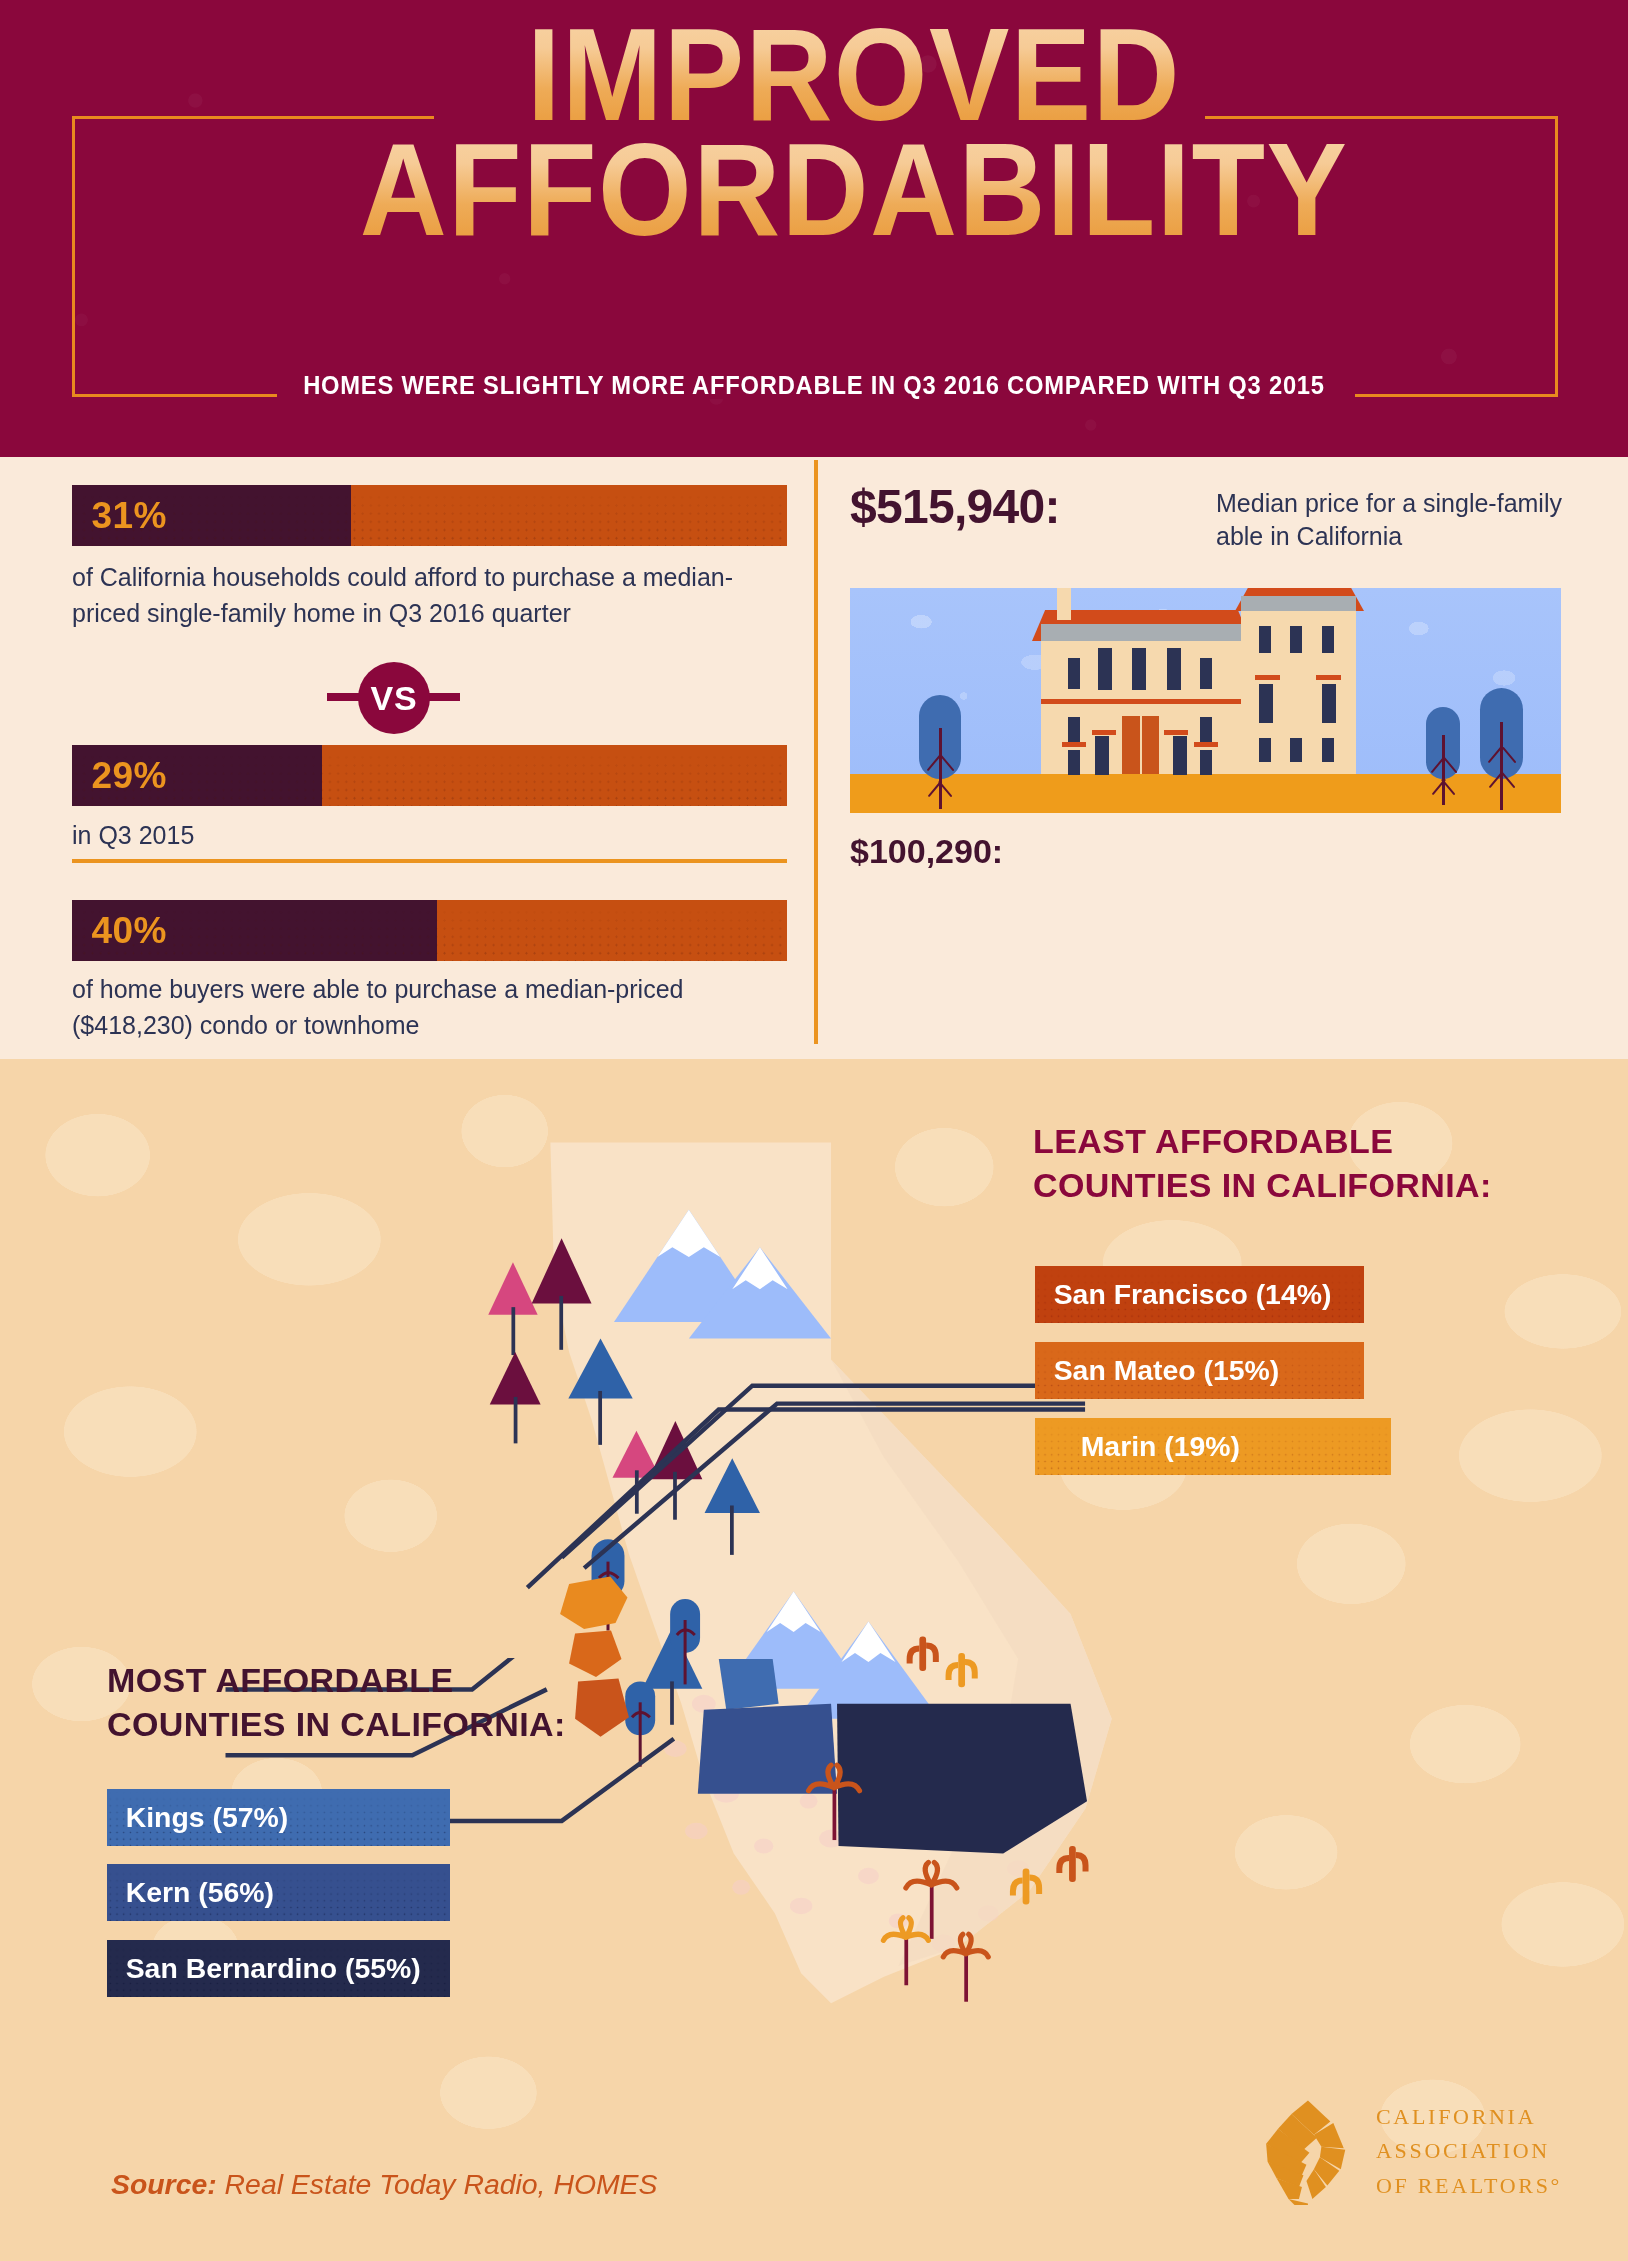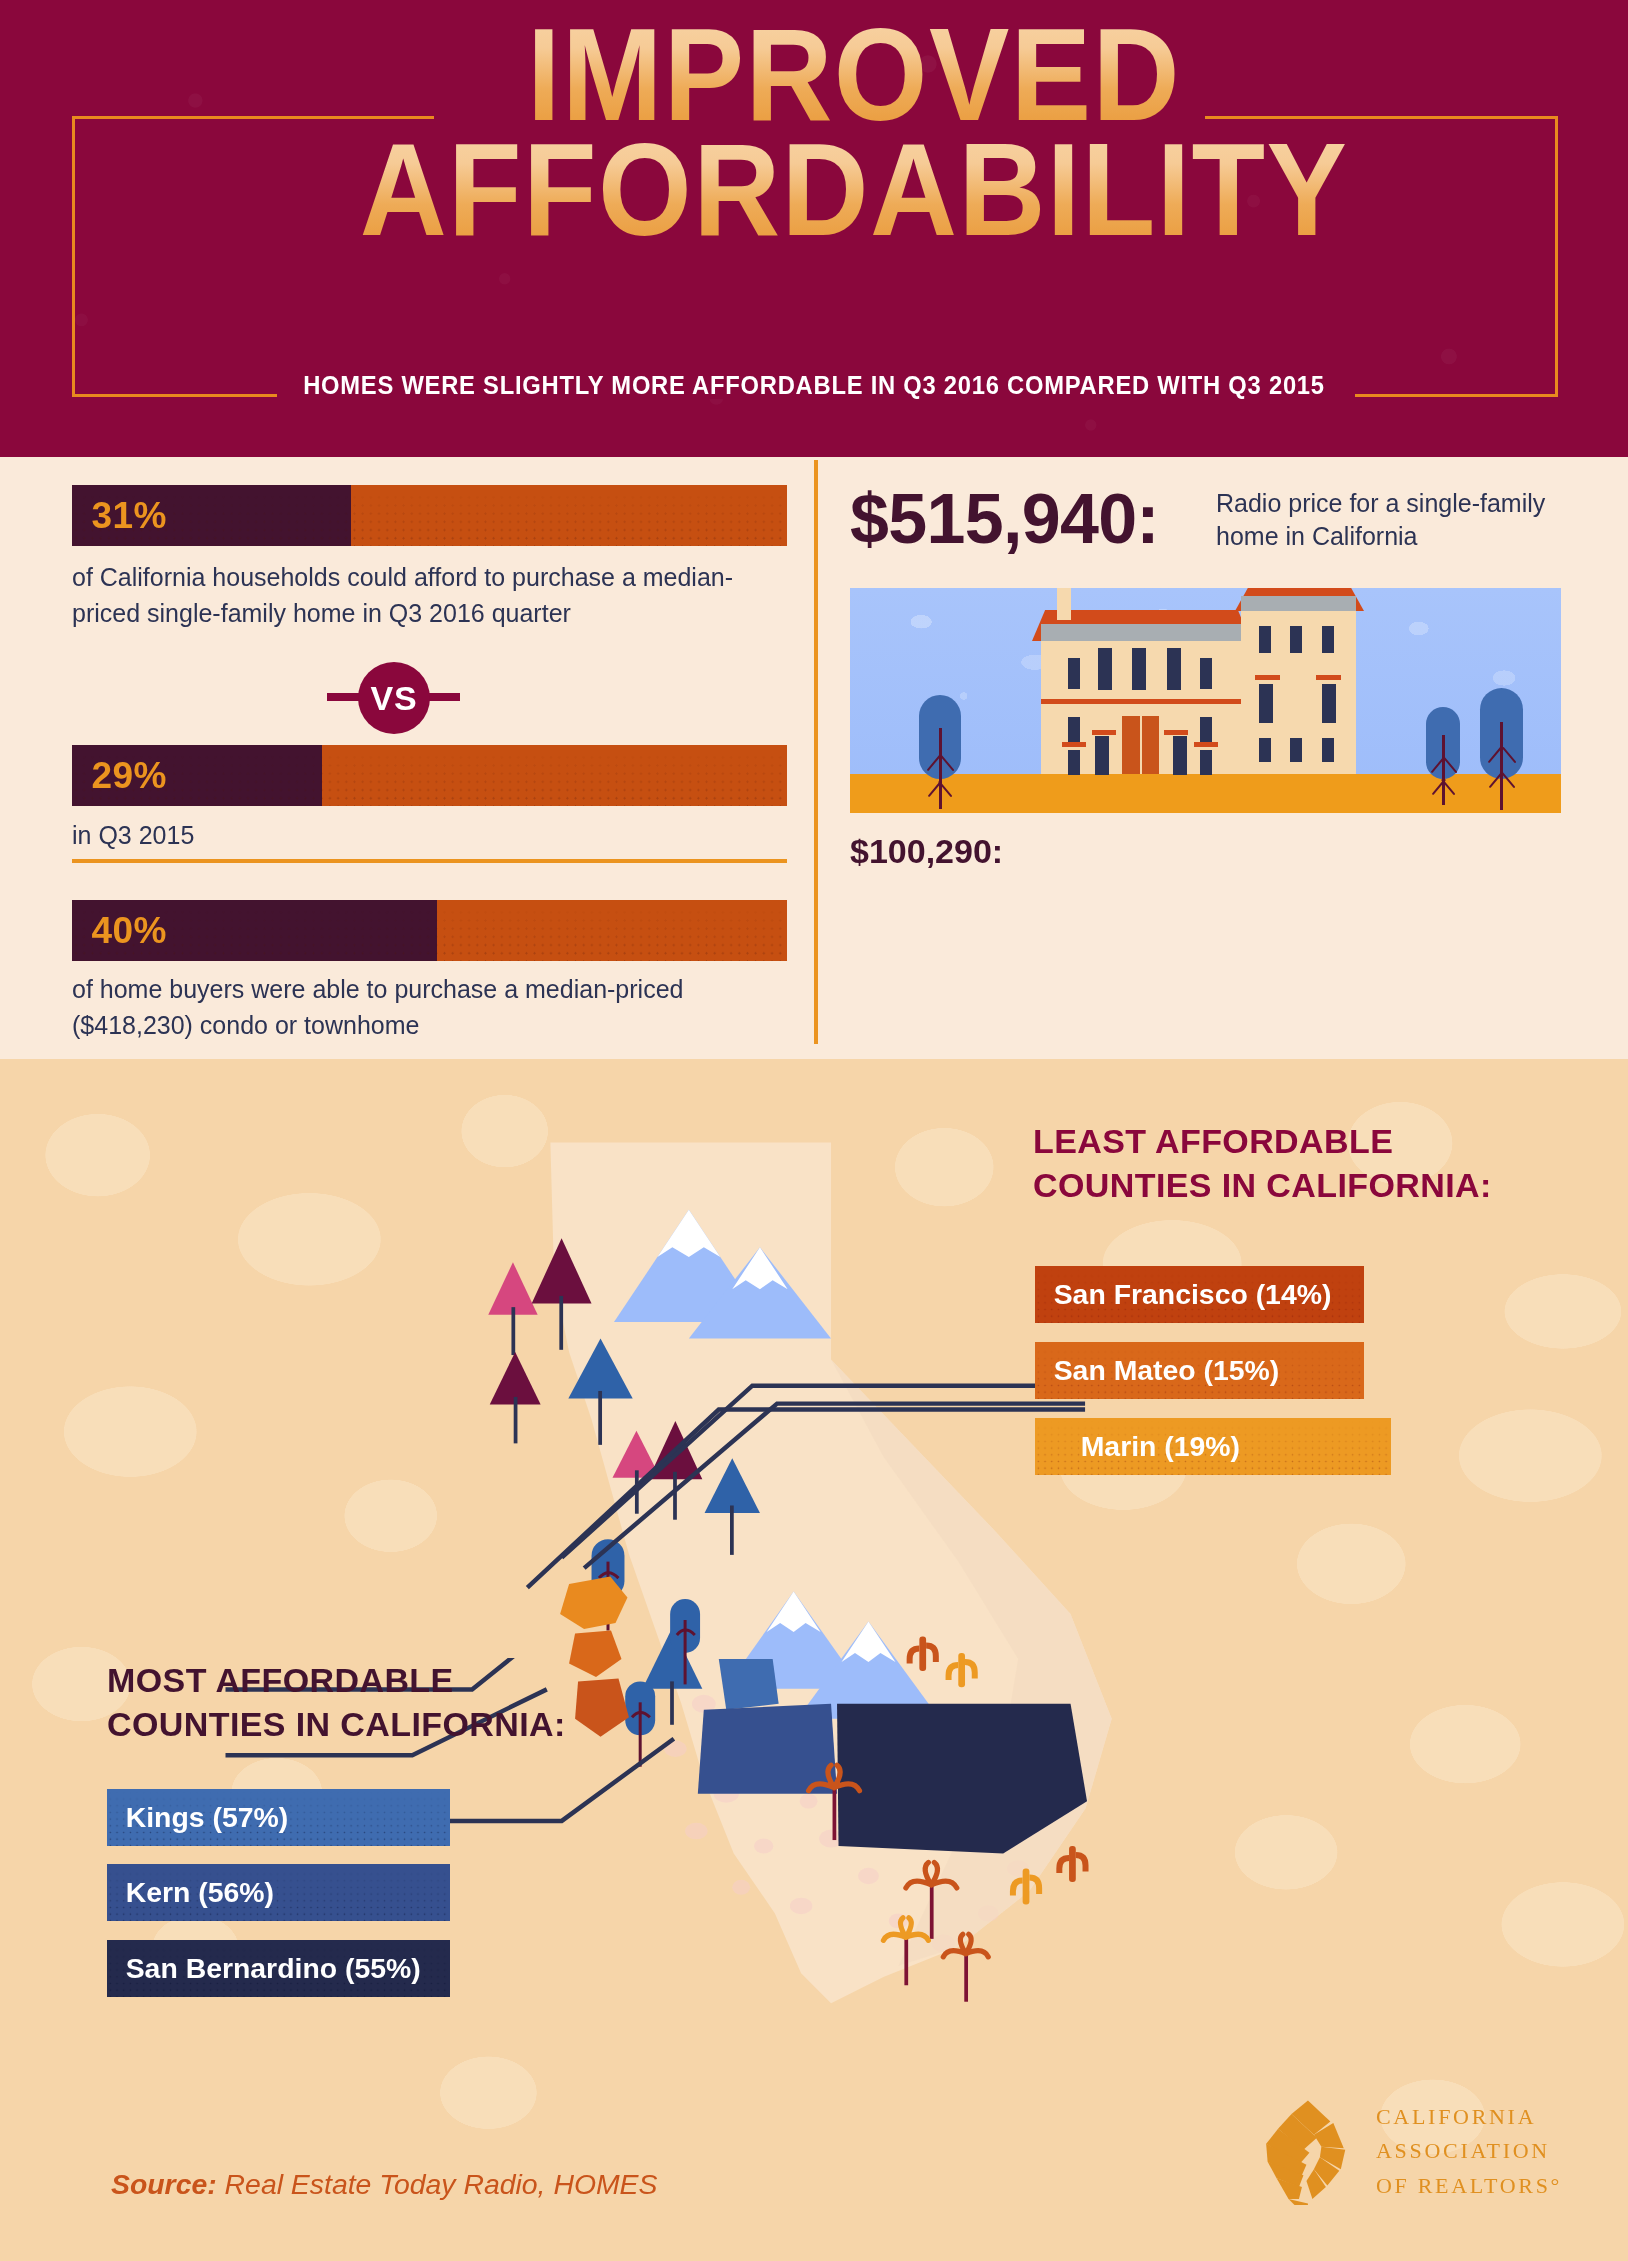--- a/index.html
+++ b/index.html
@@ -95,21 +95,21 @@
     position:absolute;left:358px;top:662px;width:72px;height:72px;border-radius:50%;
     background:#8a073c;color:#fff;font-size:34px;font-weight:bold;
     display:flex;align-items:center;justify-content:center;letter-spacing:0.7px;
   }
   .vs-l{position:absolute;left:327px;top:693px;width:39px;height:8.2px;background:#8a073c;}
   .vs-r{position:absolute;left:421px;top:693px;width:39px;height:8.2px;background:#8a073c;}
 
   
   .bigprice{
     position:absolute;left:850px;top:479px;
-    color:#43132f;font-size:70px;font-weight:bold;letter-spacing:-0.7px;
+    color:#43132f;font-size:48px;font-weight:bold;letter-spacing:-0.7px;
   }
   .bigprice-note{
     position:absolute;left:1216px;top:487px;width:352px;
     color:#2c3354;font-size:25px;line-height:1.32;
   }
   .house{
     position:absolute;left:850px;top:588px;width:711px;height:225px;
     background:linear-gradient(180deg,#a8c4fb 0%,#9dbcfa 100%);
     overflow:hidden;
   }
@@ -259,21 +259,21 @@
   <div class="hrule" style="top:859px;"></div>
 
   <div class="bar" style="top:900px;">
     <div class="fill" style="width:51%;"></div>
     <div class="dots"></div>
     <div class="pct">40%</div>
   </div>
   <div class="cap" style="top:972px;">of home buyers were able to purchase a median-priced ($418,230) condo or townhome</div>
 
   <div class="bigprice">$515,940:</div>
-  <div class="bigprice-note">Radio price for a single-family home in California</div>
+  <div class="bigprice-note">Median price for a single-family able in California</div>
 
   <div class="house">
     <div class="sky-texture"></div>
     <div class="ground"></div>
 
     <div class="tree" style="left:69px;">
       <div class="crown"></div>
       <div class="trunk"></div>
       <div class="br" style="left:13.5px;top:58px;transform:rotate(40deg);"></div>
       <div class="br" style="left:27px;top:58px;transform:rotate(-40deg);"></div>

